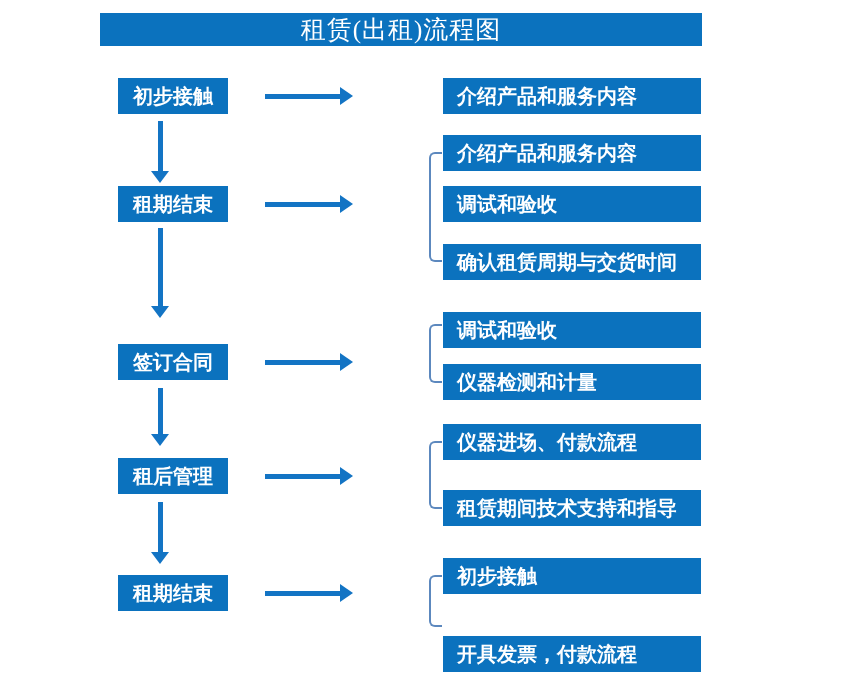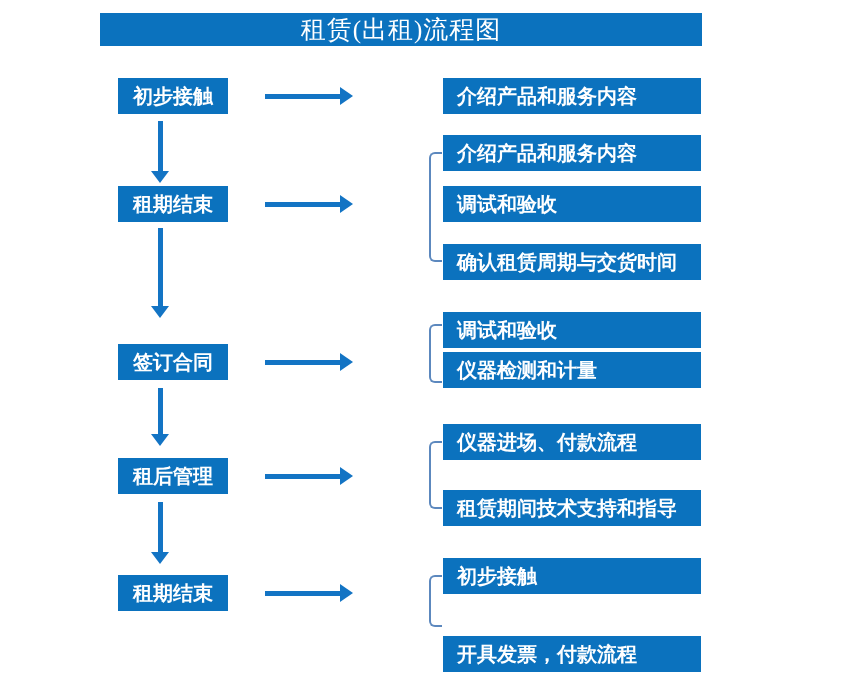--- a/index.html
+++ b/index.html
@@ -133,19 +133,19 @@
   <div class="bracket" style="top:152px;height:110px"></div>
   <div class="bracket" style="top:324px;height:59px"></div>
   <div class="bracket" style="top:441px;height:68px"></div>
   <div class="bracket" style="top:575px;height:52px"></div>
 
   <div class="out-box" style="top:78px">介绍产品和服务内容</div>
   <div class="out-box" style="top:135px">介绍产品和服务内容</div>
   <div class="out-box" style="top:186px">调试和验收</div>
   <div class="out-box" style="top:244px">确认租赁周期与交货时间</div>
   <div class="out-box" style="top:312px">调试和验收</div>
-  <div class="out-box" style="top:352px">仪器检测和计量</div>
+  <div class="out-box" style="top:364px">仪器检测和计量</div>
   <div class="out-box" style="top:424px">仪器进场、付款流程</div>
   <div class="out-box" style="top:490px">租赁期间技术支持和指导</div>
   <div class="out-box" style="top:558px">初步接触</div>
   <div class="out-box" style="top:636px">开具发票，付款流程</div>
 
 </div>
 
 </body></html>

